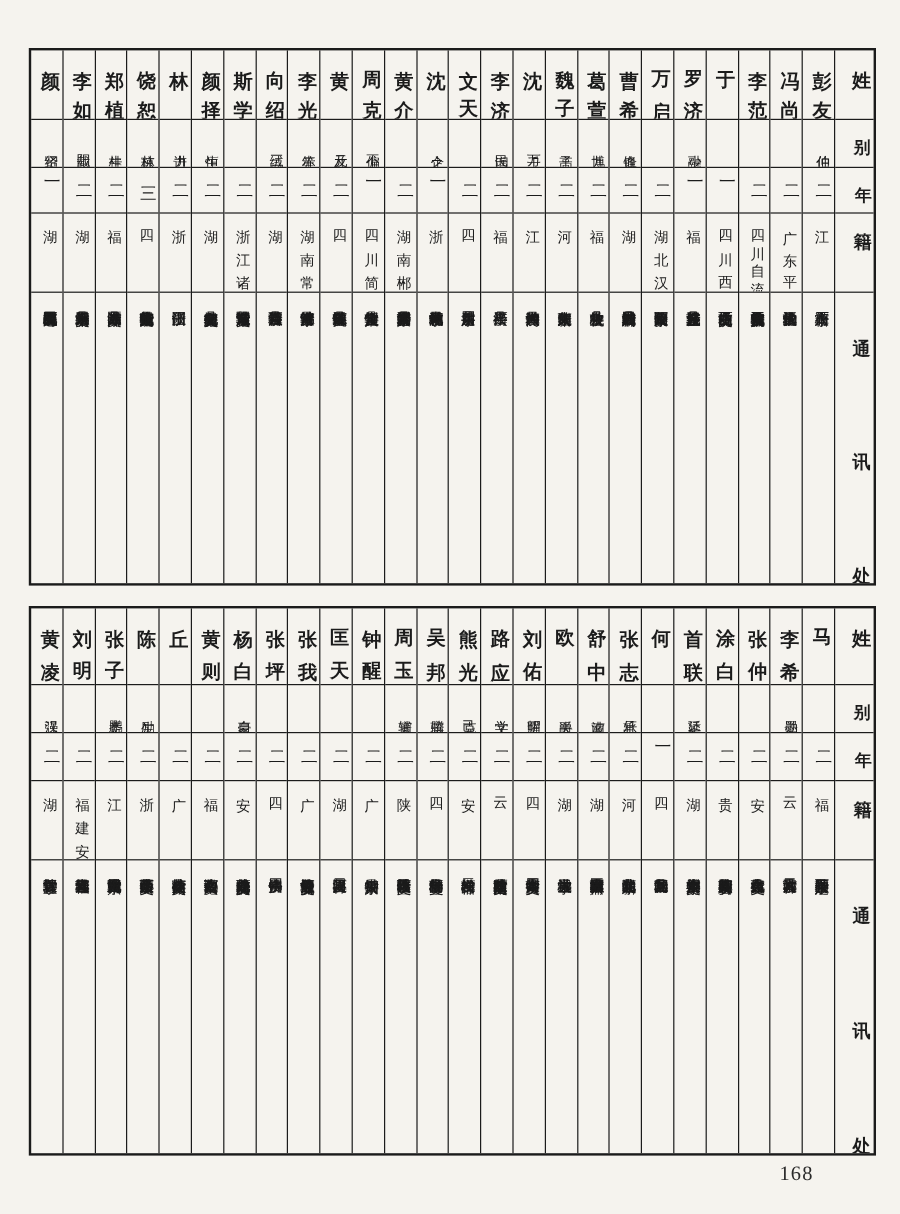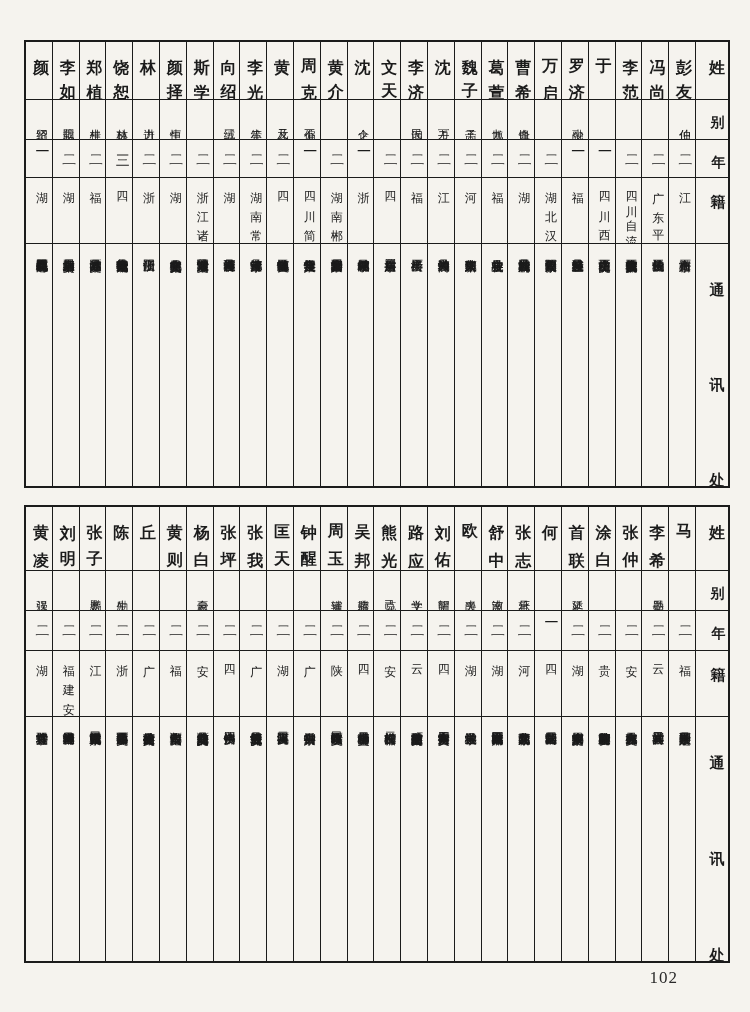--- a/index.html
+++ b/index.html
@@ -411,14 +411,14 @@
         <div class="cell address">南洋缅甸直通埠福春号转</div>
       </div>
       <div class="col">
         <div class="cell name spread" style="height: 64px;">黄凌云</div>
         <div class="cell alias" style="height: 40px;">汉强</div>
         <div class="cell age spread" style="height: 40px;">二四</div>
         <div class="cell native spread" style="height: 66px;">湖南</div>
         <div class="cell address">宁远双井圩转黄宜坝</div>
       </div>
     </div>
-  <div class="page-number">102</div>
+  <div class="page-number">168</div>
 </div>
 
 </body></html>

